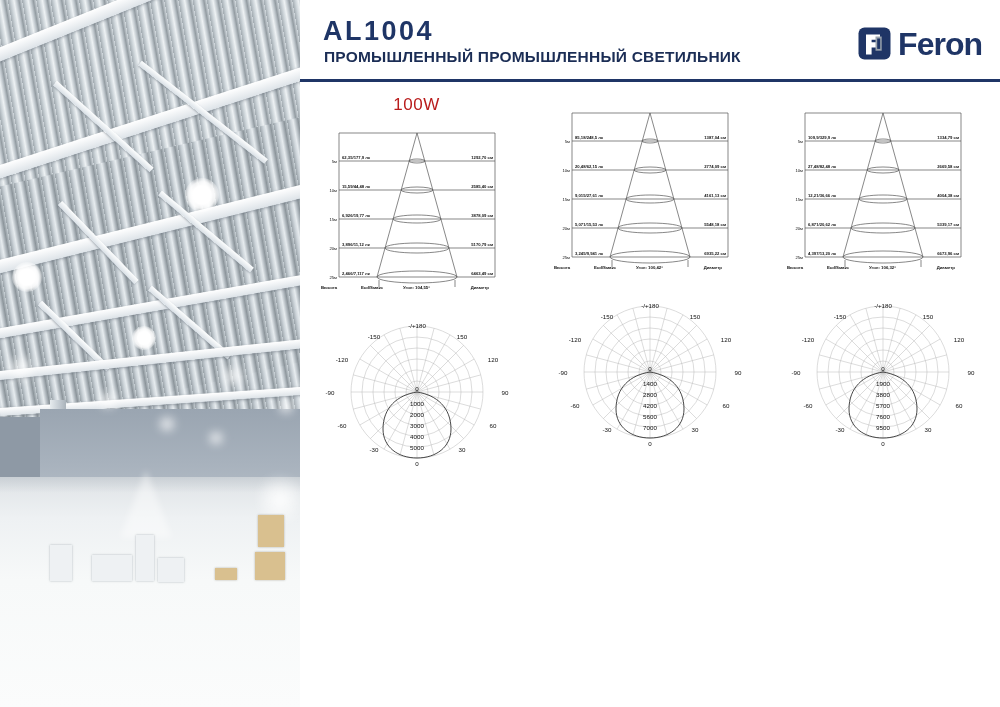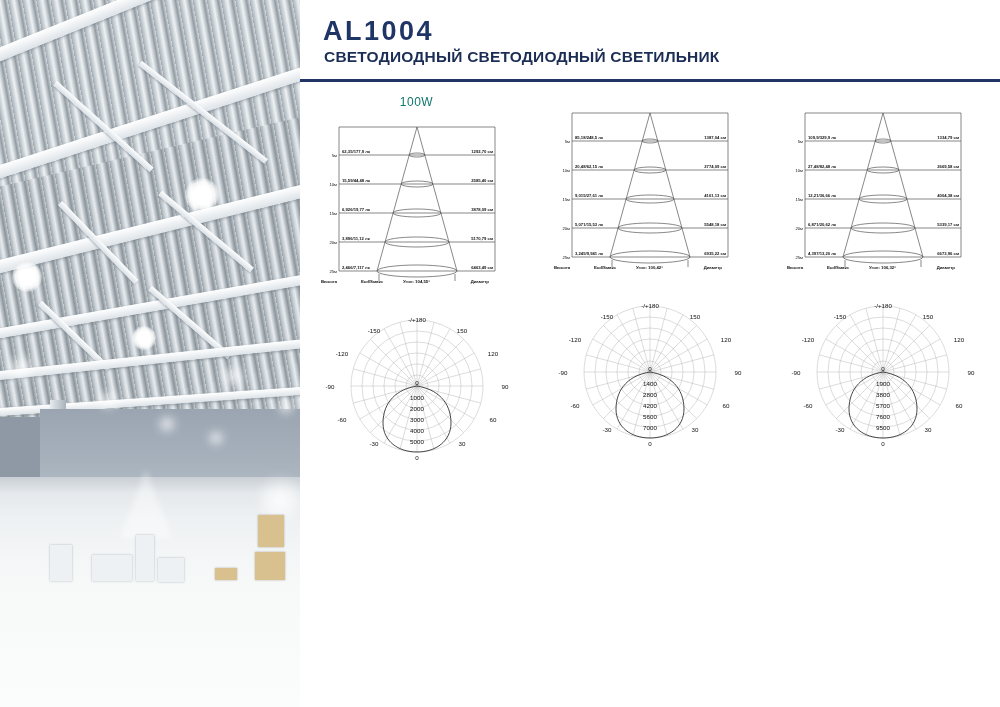--- a/index.html
+++ b/index.html
@@ -41,21 +41,21 @@
   .model{position:absolute;left:23px;top:16px;font-size:27px;font-weight:bold;color:#1f3566;letter-spacing:2.5px;}
   .subtitle{position:absolute;left:24px;top:48px;font-size:15.5px;font-weight:bold;color:#1b2d55;letter-spacing:.2px;}
   .rule{position:absolute;left:300px;top:79px;width:700px;height:3px;background:#1f3566;}
   .logo{position:absolute;right:18px;top:27px;display:flex;align-items:center;gap:7px;}
   .logo-mark{width:33px;height:33px;}
   .logo-text{font-size:32px;font-weight:bold;color:#1f3566;letter-spacing:-1px;line-height:32px;}
 
   
   .cols{position:absolute;left:300px;top:95px;width:700px;height:420px;display:flex;}
   .col-block{width:233px;position:relative;}
-  .pw-title{text-align:center;font-size:12px;color:#0f766e;margin:0 0 8px 0;letter-spacing:.5px;}
+  .pw-title{text-align:center;font-size:17px;color:#b91c1c;margin:0 0 8px 0;letter-spacing:.5px;}
   .beam-wrap{position:relative;width:200px;height:165px;margin:12px auto 0 auto;}
   .polar-wrap{position:relative;width:210px;height:170px;margin:22px auto 0 auto;}
   svg{display:block;}
   text{font-family:"Liberation Sans","DejaVu Sans",sans-serif;}
 </style>
 </head>
 <body>
 
 <div class="page">
 
@@ -102,21 +102,32 @@
     <div class="box" style="left:92px;top:555px;width:40px;height:26px;"></div>
     <div class="box" style="left:136px;top:535px;width:18px;height:46px;"></div>
     <div class="box" style="left:158px;top:558px;width:26px;height:24px;"></div>
     <div class="crate" style="left:258px;top:515px;width:26px;height:32px;"></div>
     <div class="crate" style="left:255px;top:552px;width:30px;height:28px;"></div>
     <div class="crate" style="left:215px;top:568px;width:22px;height:12px;"></div>
   </div>
 
   <div class="header">
     <div class="model">AL1004</div>
-    <div class="subtitle">СВЕТОДИОДНЫЙ СВЕТОДИОДНЫЙ СВЕТИЛЬНИК</div>
+    <div class="subtitle">ПРОМЫШЛЕННЫЙ ПРОМЫШЛЕННЫЙ СВЕТИЛЬНИК</div>
+    <div class="logo">
+      <span class="logo-mark">
+        <svg width="33" height="33" viewBox="0 0 33 33">
+          <rect x="0.5" y="0.5" width="32" height="32" rx="6" fill="#1f3566"></rect>
+          <path d="M8 7.5h14v5.2h-8.4v2.6H21v5.2h-7.4v7H8z" fill="#ffffff"></path>
+          <path d="M17.5 9.5h6.2v14.2h-6.2z" fill="#9aa3ad"></path>
+          <path d="M19.2 11.5h3v10.4h-3z" fill="#1f3566"></path>
+        </svg>
+      </span>
+      <span class="logo-text">Feron</span>
+    </div>
   </div>
   <div class="rule"></div>
 
   <div class="cols">
 
     <div class="col-block">
       <div class="pw-title">100W</div>
       <div class="beam-wrap">
         <svg width="200" height="165" viewBox="0 0 200 165">
           <g stroke="#555" stroke-width="0.7" fill="none">

